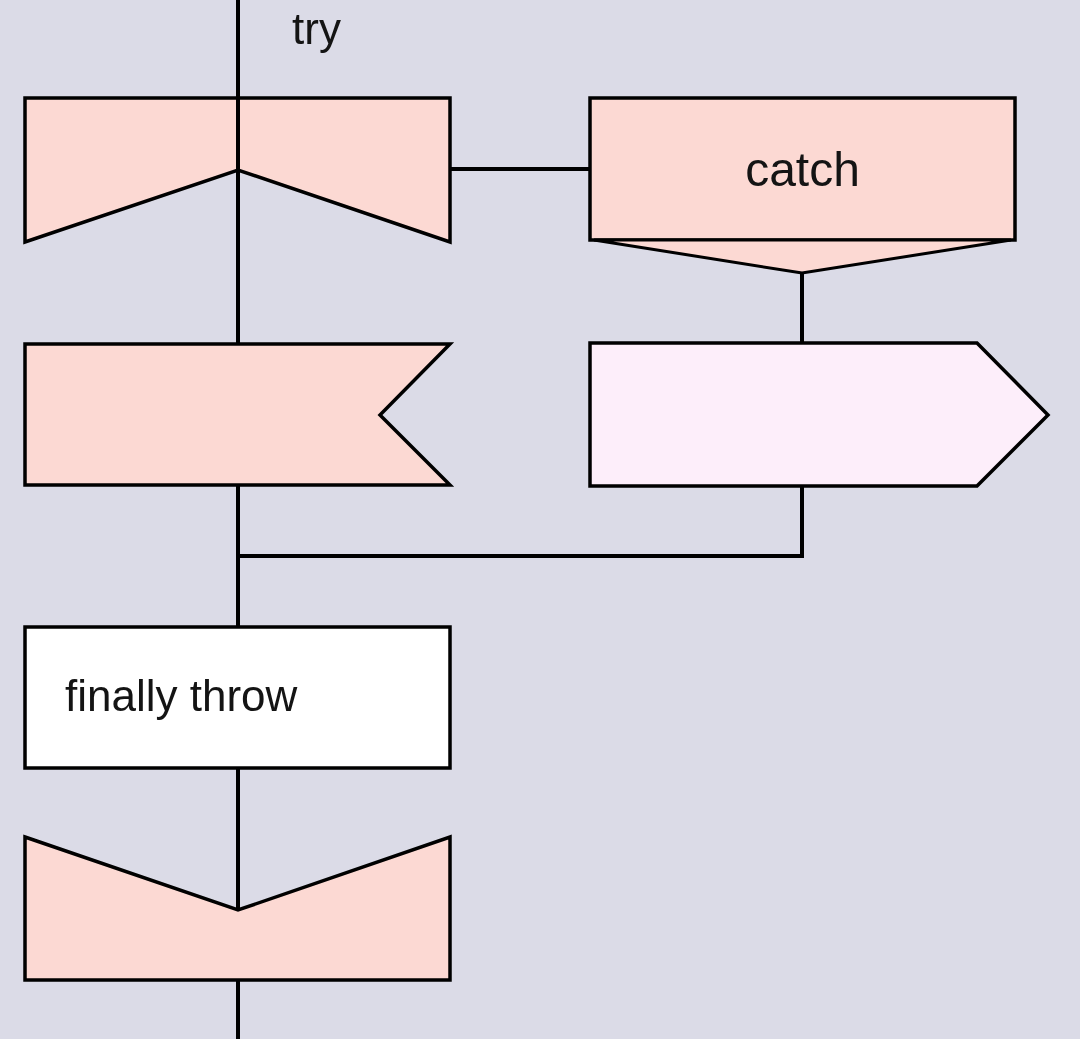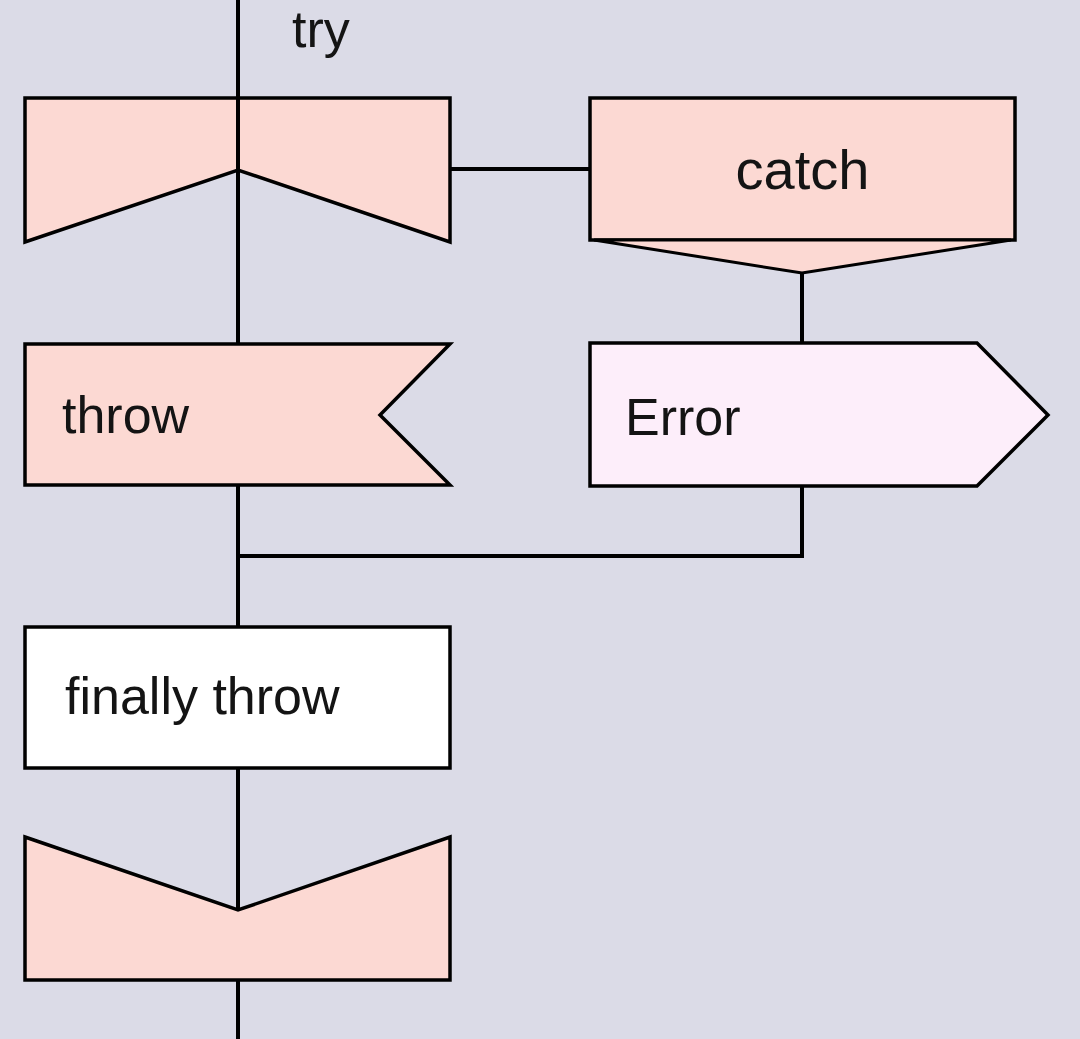--- a/index.html
+++ b/index.html
@@ -7,31 +7,31 @@
   .stage {
     position: relative;
     width: 1080px;
     height: 1039px;
     background: #dbdbe7;
     font-family: "Liberation Sans", sans-serif;
   }
   .stage svg { position: absolute; left: 0; top: 0; }
   .label {
     position: absolute;
-    font-size: 52px;
+    font-size: 44px;
     line-height: 52px;
     color: #141414;
     white-space: nowrap;
   }
   .label-box {
     position: absolute;
     display: flex;
     align-items: center;
     justify-content: center;
-    font-size: 56px;
+    font-size: 48px;
     color: #141414;
     white-space: nowrap;
   }
 </style>
 </head>
 <body>
 
 <div class="stage" style="background: rgb(219, 219, 231);">
 
   <svg width="1080" height="1039" viewBox="0 0 1080 1039">
@@ -50,19 +50,17 @@
     <rect x="25" y="627" width="425" height="141" stroke-width="3.5" fill="#ffffff" stroke="#000000"></rect>
     <polygon points="25,837 238,910 450,837 450,980 25,980" stroke-width="3.5" fill="#fcd9d3" stroke="#000000"></polygon>
 
     <line x1="238" y1="98" x2="238" y2="172" stroke-width="4" stroke="#000000"></line>
   </svg>
 
   <div class="label" style="left:292px; top:3px;">try</div>
 
   <div class="label-box" style="left:590px; top:98px; width:425px; height:142px;">catch</div>
 
-  <div class="label" style="left:62px; top:389px;">throw</div>
 
-  <div class="label" style="left:625px; top:391px;">Error</div>
 
   <div class="label" style="left:65px; top:670px;">finally throw</div>
 
 </div>
 
 </body></html>

